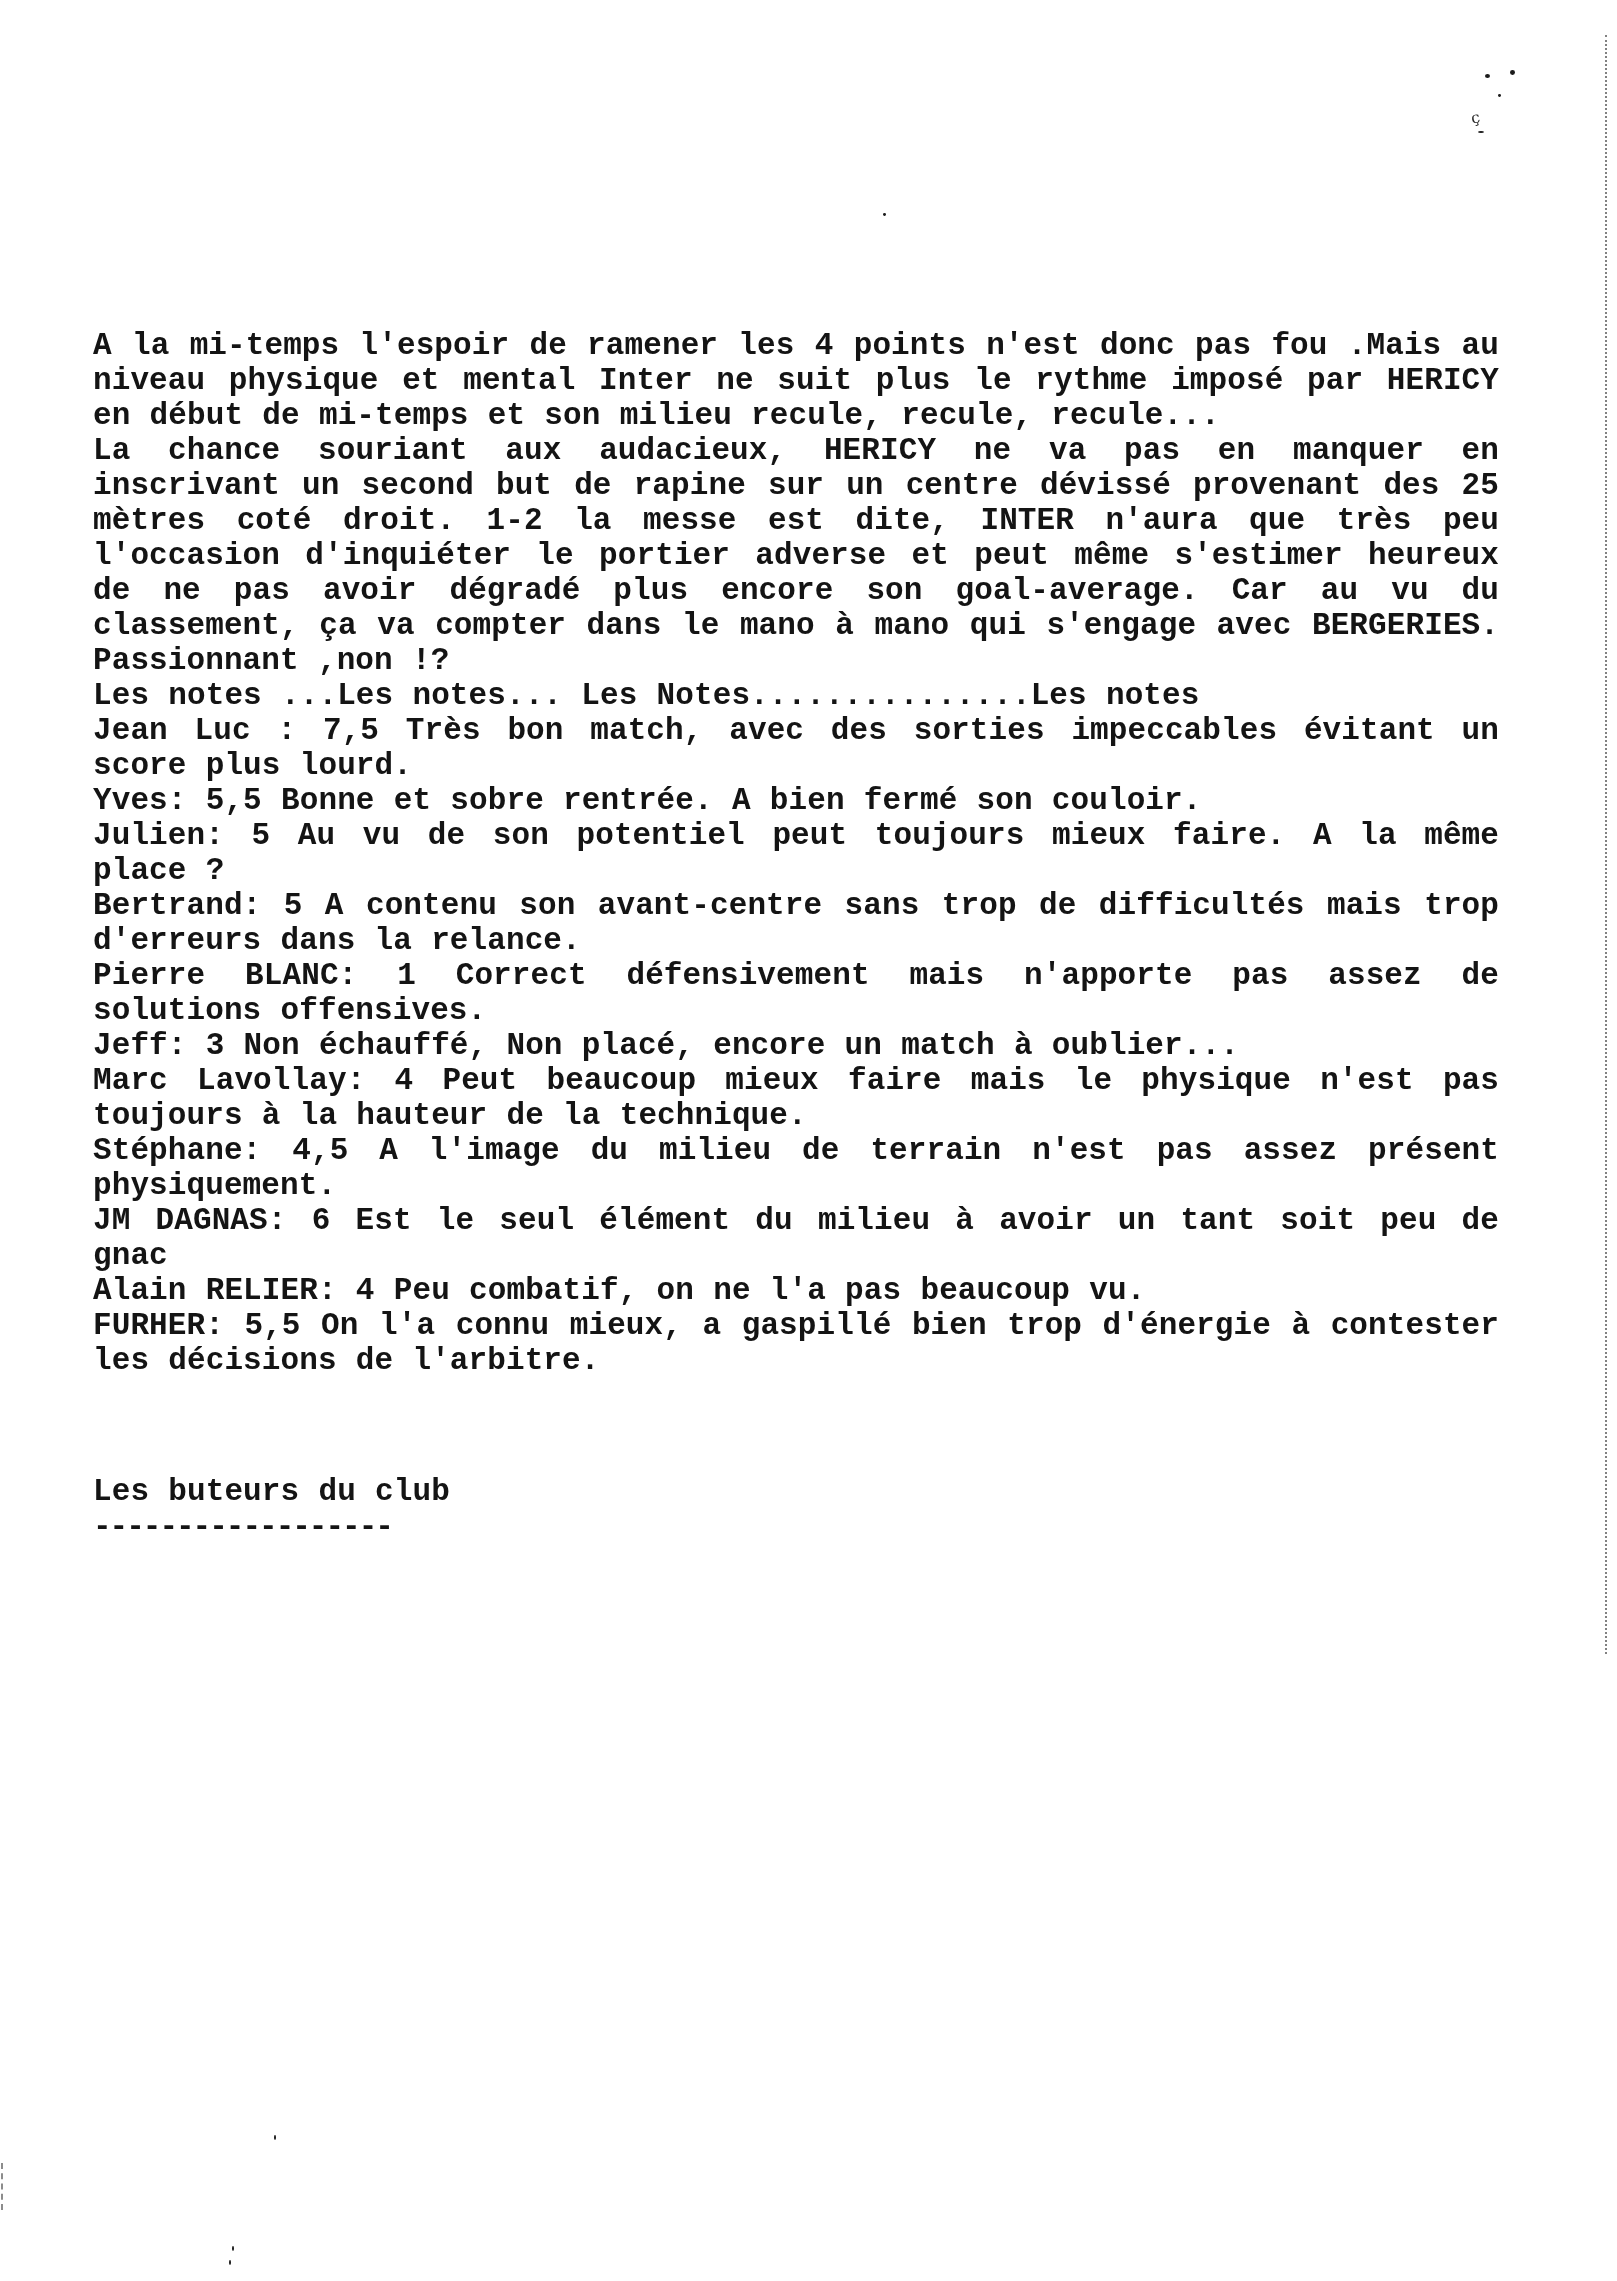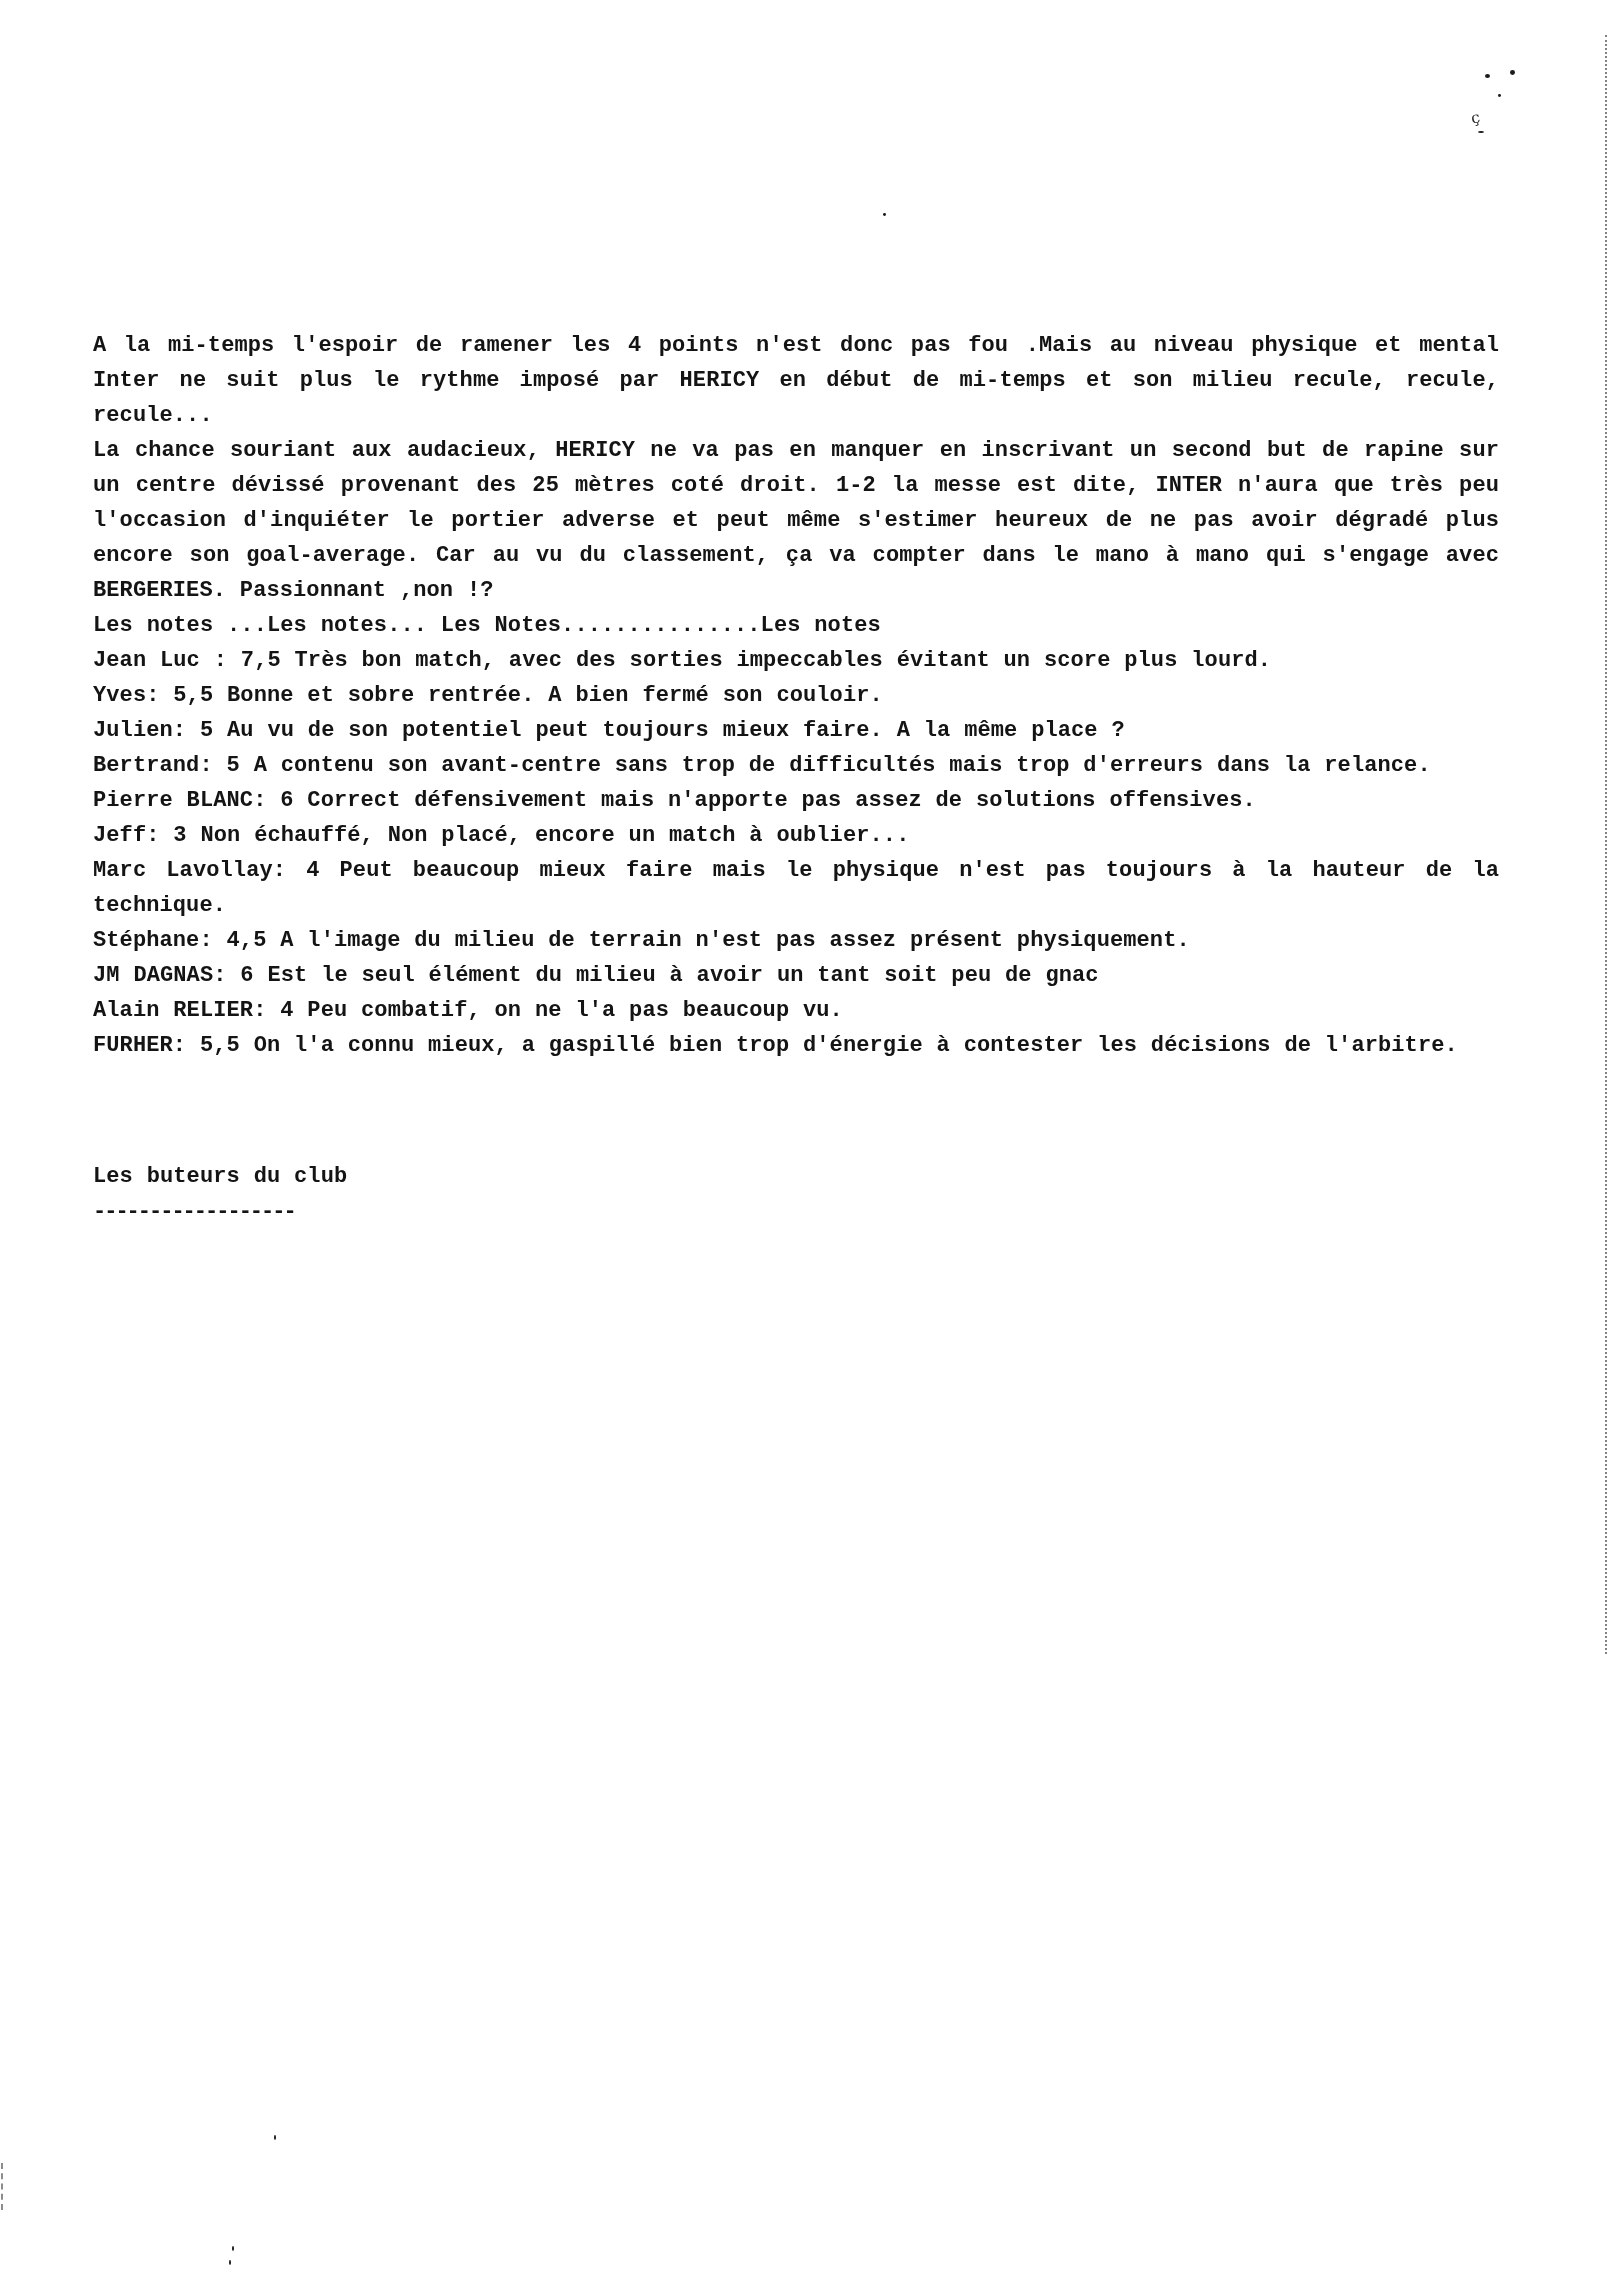--- a/index.html
+++ b/index.html
@@ -13,21 +13,21 @@
     color: #141414;
   }
   .page {
     position: absolute;
     left: 93px;
     top: 328px;
     width: 1406px;
   }
   .page p {
     margin: 0;
-    font-size: 22px;
+    font-size: 31px;
     line-height: 35px;
     font-weight: 700;
     text-align: justify;
     letter-spacing: 0.1px;
     word-spacing: 0.5px;
   }
   .para-2 { margin-top: 31px; }
   .notes-header { margin-top: 82px; text-align: center; white-space: pre; }
   .note { margin-top: 33px; }
   .note-first { margin-top: 99px; }
@@ -78,21 +78,21 @@
 <div class="page">
   <p class="para-1">A la mi-temps l'espoir de ramener les 4 points n'est donc pas fou .Mais au niveau physique et mental Inter ne suit plus le rythme imposé par HERICY en début de mi-temps et son milieu recule, recule, recule...</p>
   <p class="para-2">La chance souriant aux audacieux, HERICY ne va pas en manquer en inscrivant un second but de rapine sur un centre dévissé provenant des 25 mètres coté droit. 1-2 la messe est dite, INTER n'aura que très peu l'occasion d'inquiéter le portier adverse et peut même s'estimer heureux de ne pas avoir dégradé plus encore son goal-average. Car au vu du classement, ça va compter dans le mano à mano qui s'engage avec BERGERIES. Passionnant ,non !?</p>
 
   <p class="notes-header">Les notes ...Les notes... Les Notes...............Les notes</p>
 
   <p class="note note-first">Jean Luc : 7,5 Très bon match, avec des sorties impeccables évitant un score plus lourd.</p>
   <p class="note">Yves: 5,5 Bonne et sobre rentrée. A bien fermé son couloir.</p>
   <p class="note">Julien: 5 Au vu de son potentiel peut toujours mieux faire. A la même place ?</p>
   <p class="note">Bertrand: 5 A contenu son avant-centre sans trop de difficultés mais trop d'erreurs dans la relance.</p>
-  <p class="note">Pierre BLANC: 6 Correct défensivement mais n'apporte pas assez de solutions offensives.</p>
+  <p class="note">Pierre BLANC: 1 Correct défensivement mais n'apporte pas assez de solutions offensives.</p>
   <p class="note">Jeff: 3 Non échauffé, Non placé, encore un match à oublier...</p>
   <p class="note">Marc Lavollay: 4 Peut beaucoup mieux faire mais le physique n'est pas toujours à la hauteur de la technique.</p>
   <p class="note">Stéphane: 4,5 A l'image du milieu de terrain n'est pas assez présent physiquement.</p>
   <p class="note">JM DAGNAS: 6 Est le seul élément du milieu à avoir un tant soit peu de gnac</p>
   <p class="note">Alain RELIER: 4 Peu combatif, on ne l'a pas beaucoup vu.</p>
   <p class="note">FURHER: 5,5 On l'a connu mieux, a gaspillé bien trop d'énergie à contester les décisions de l'arbitre.</p>
 
   <div class="scorers">
     <div class="scorers-left">
       <p>Les buteurs du club</p>

